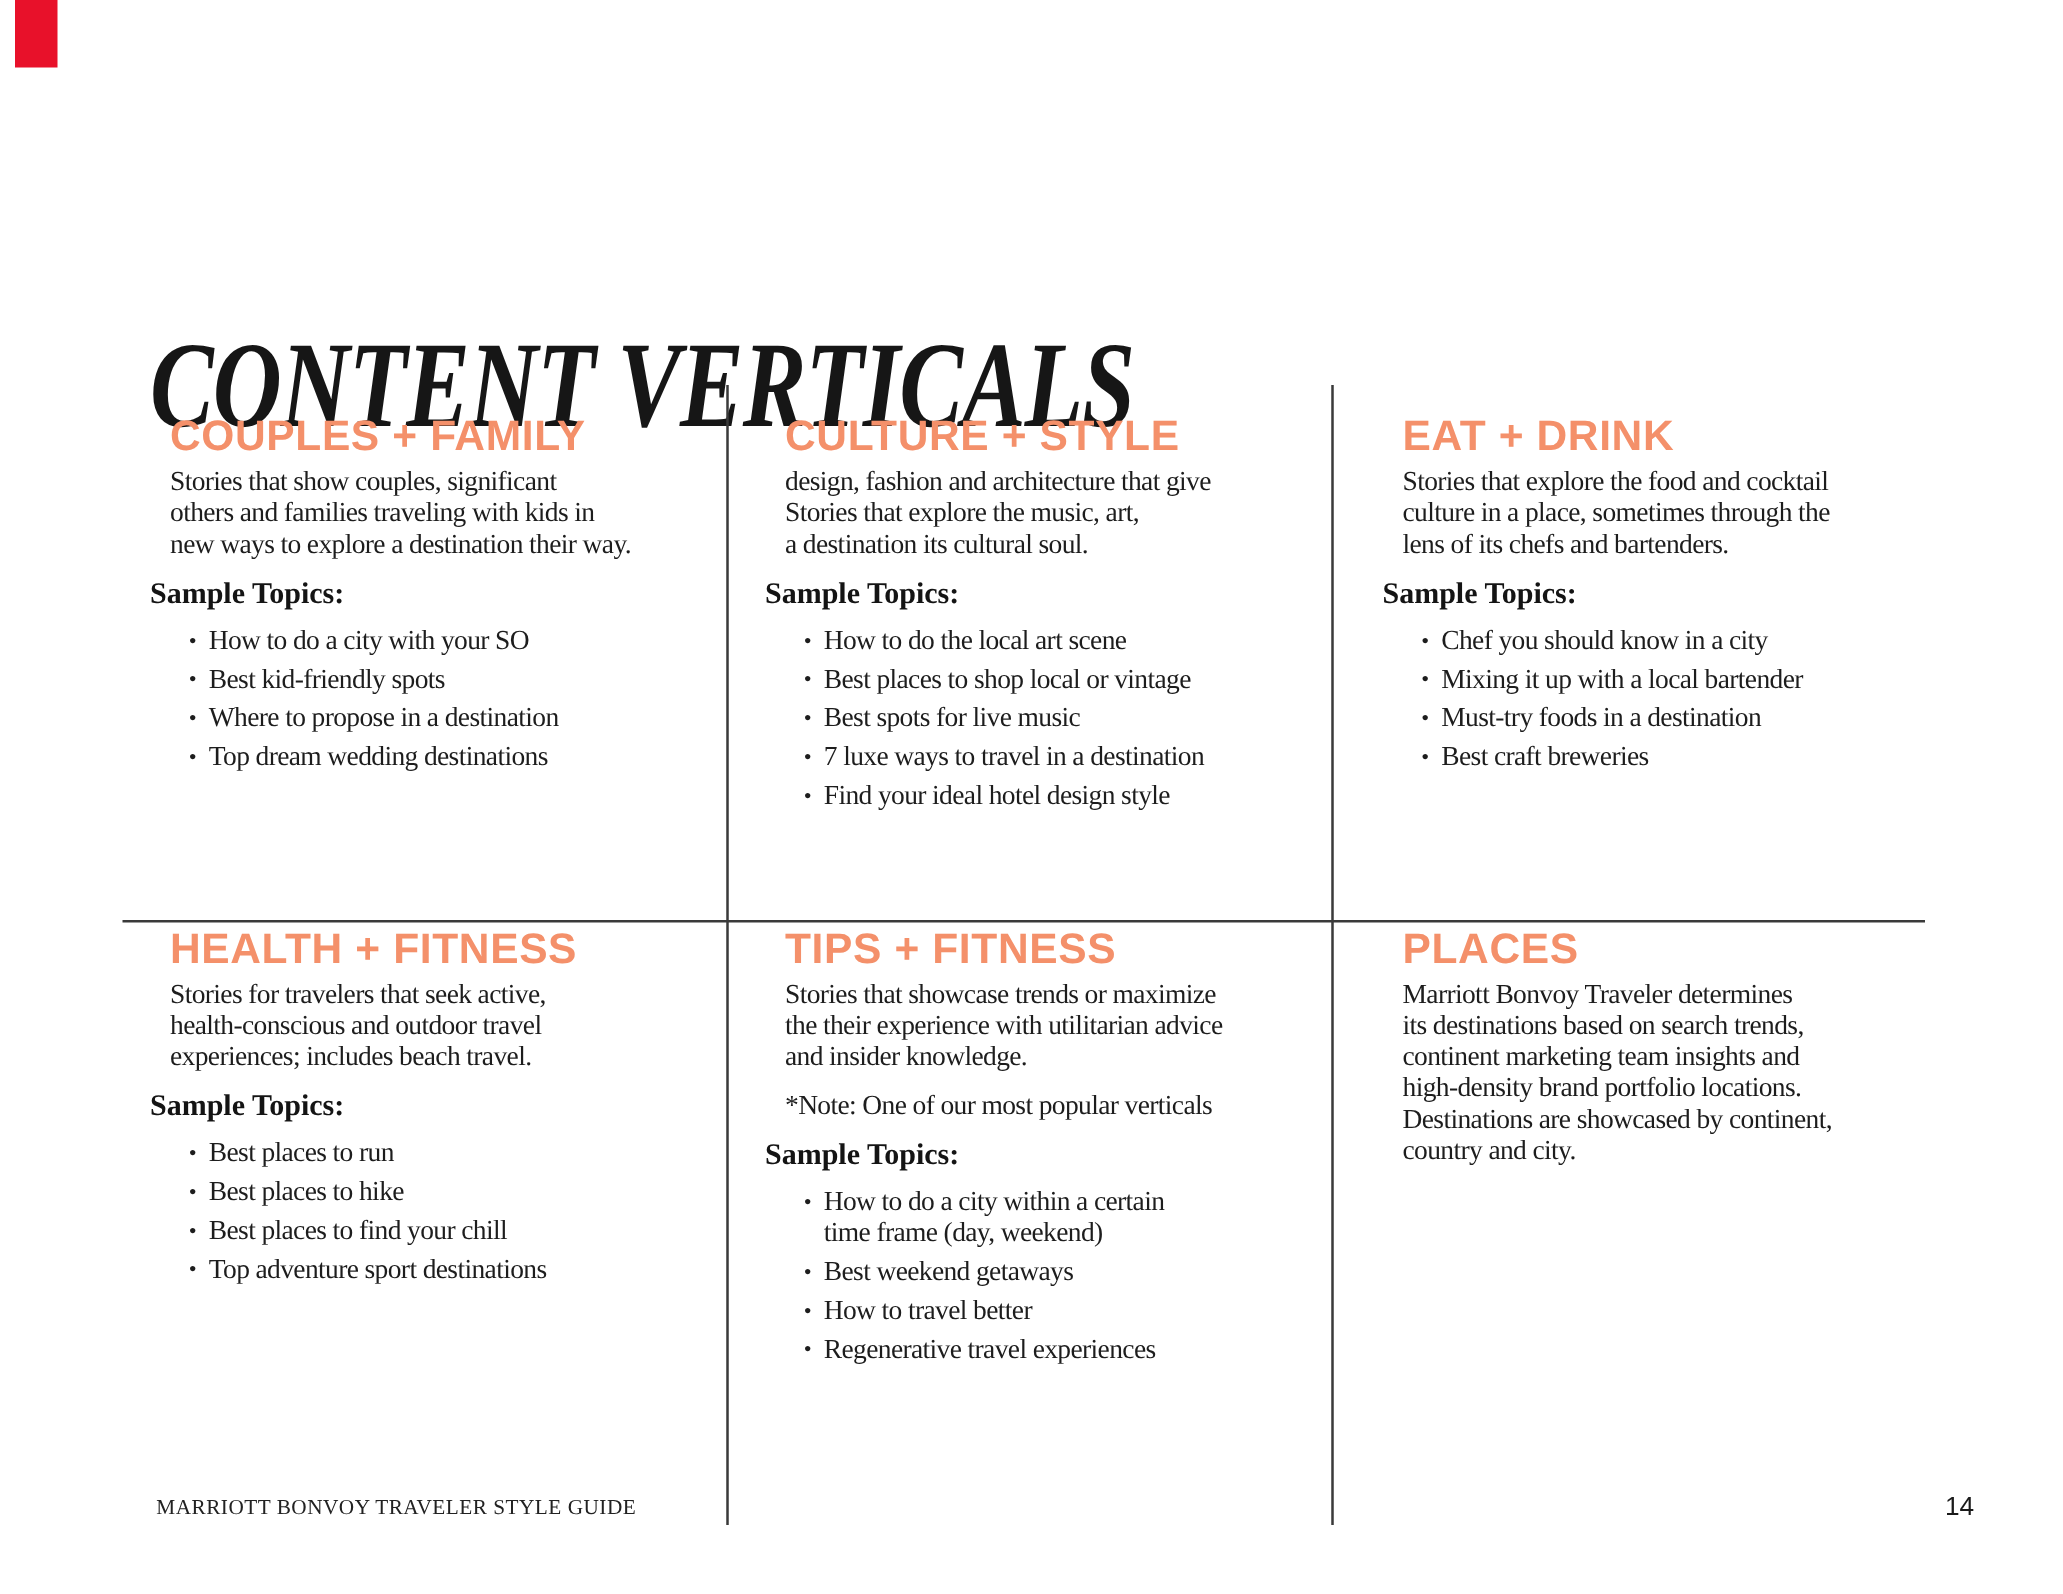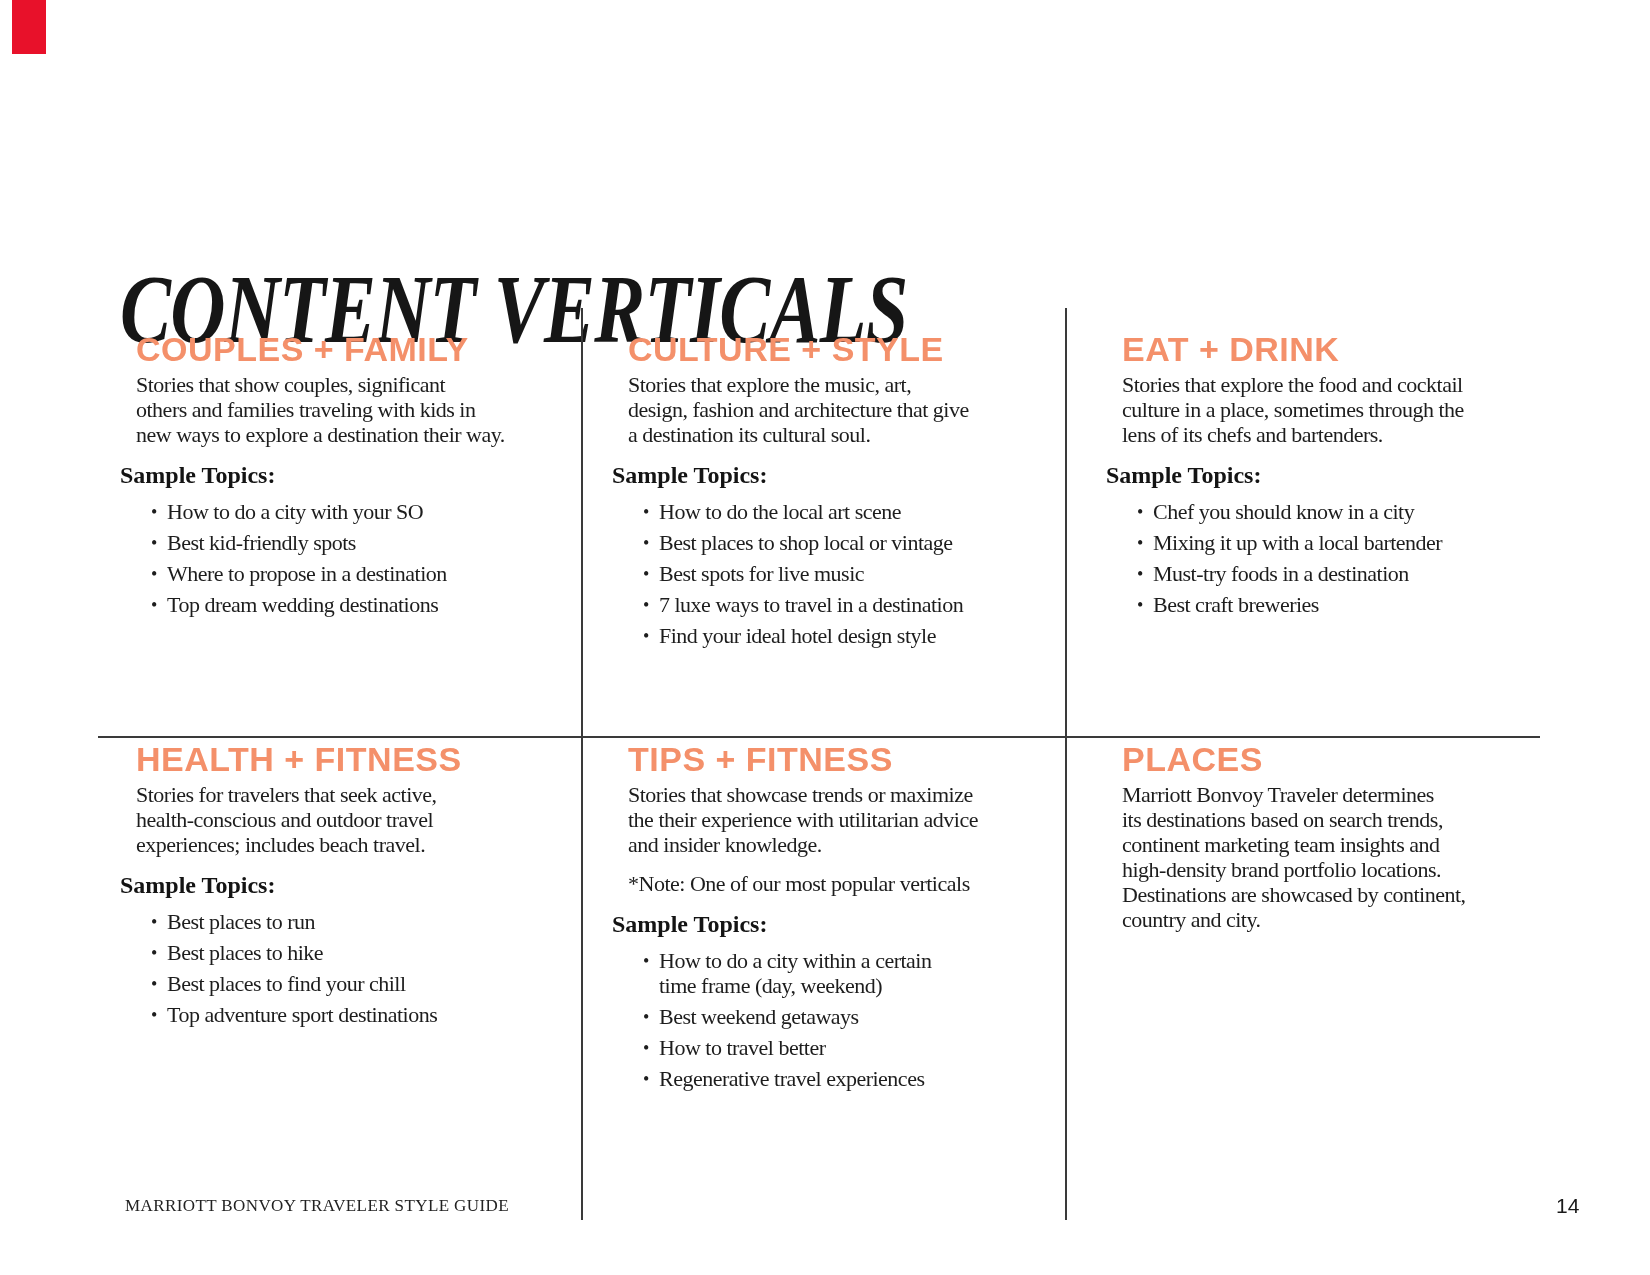--- a/index.html
+++ b/index.html
@@ -116,22 +116,22 @@
         </li>
         <li>
           <div>Top dream wedding destinations</div>
         </li>
       </ul>
   </section>
 
   <section class="cell r1 c2">
     <h2 class="v-name">CULTURE + STYLE</h2>
     <div class="v-desc">
+        <div>design, fashion and architecture that give</div>
         <div>Stories that explore the music, art,</div>
-        <div>design, fashion and architecture that give</div>
         <div>a destination its cultural soul.</div>
       </div>
     <div class="sample-label">Sample Topics:</div>
     <ul class="topics">
         <li>
           <div>How to do the local art scene</div>
         </li>
         <li>
           <div>Best places to shop local or vintage</div>
         </li>

